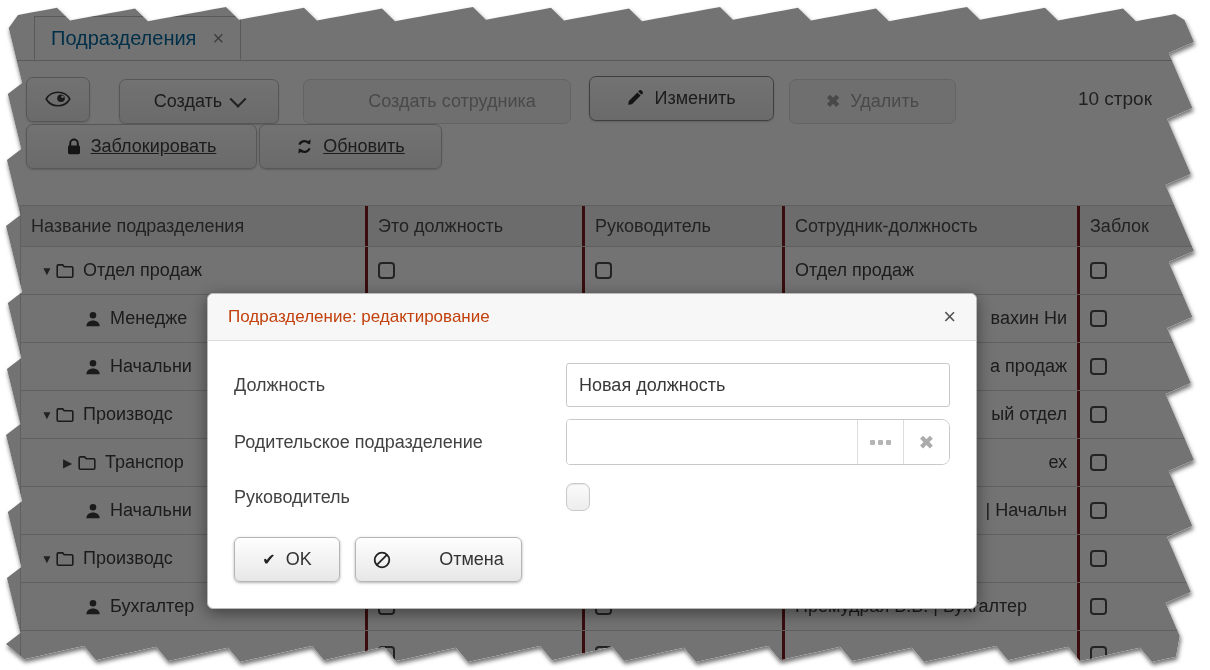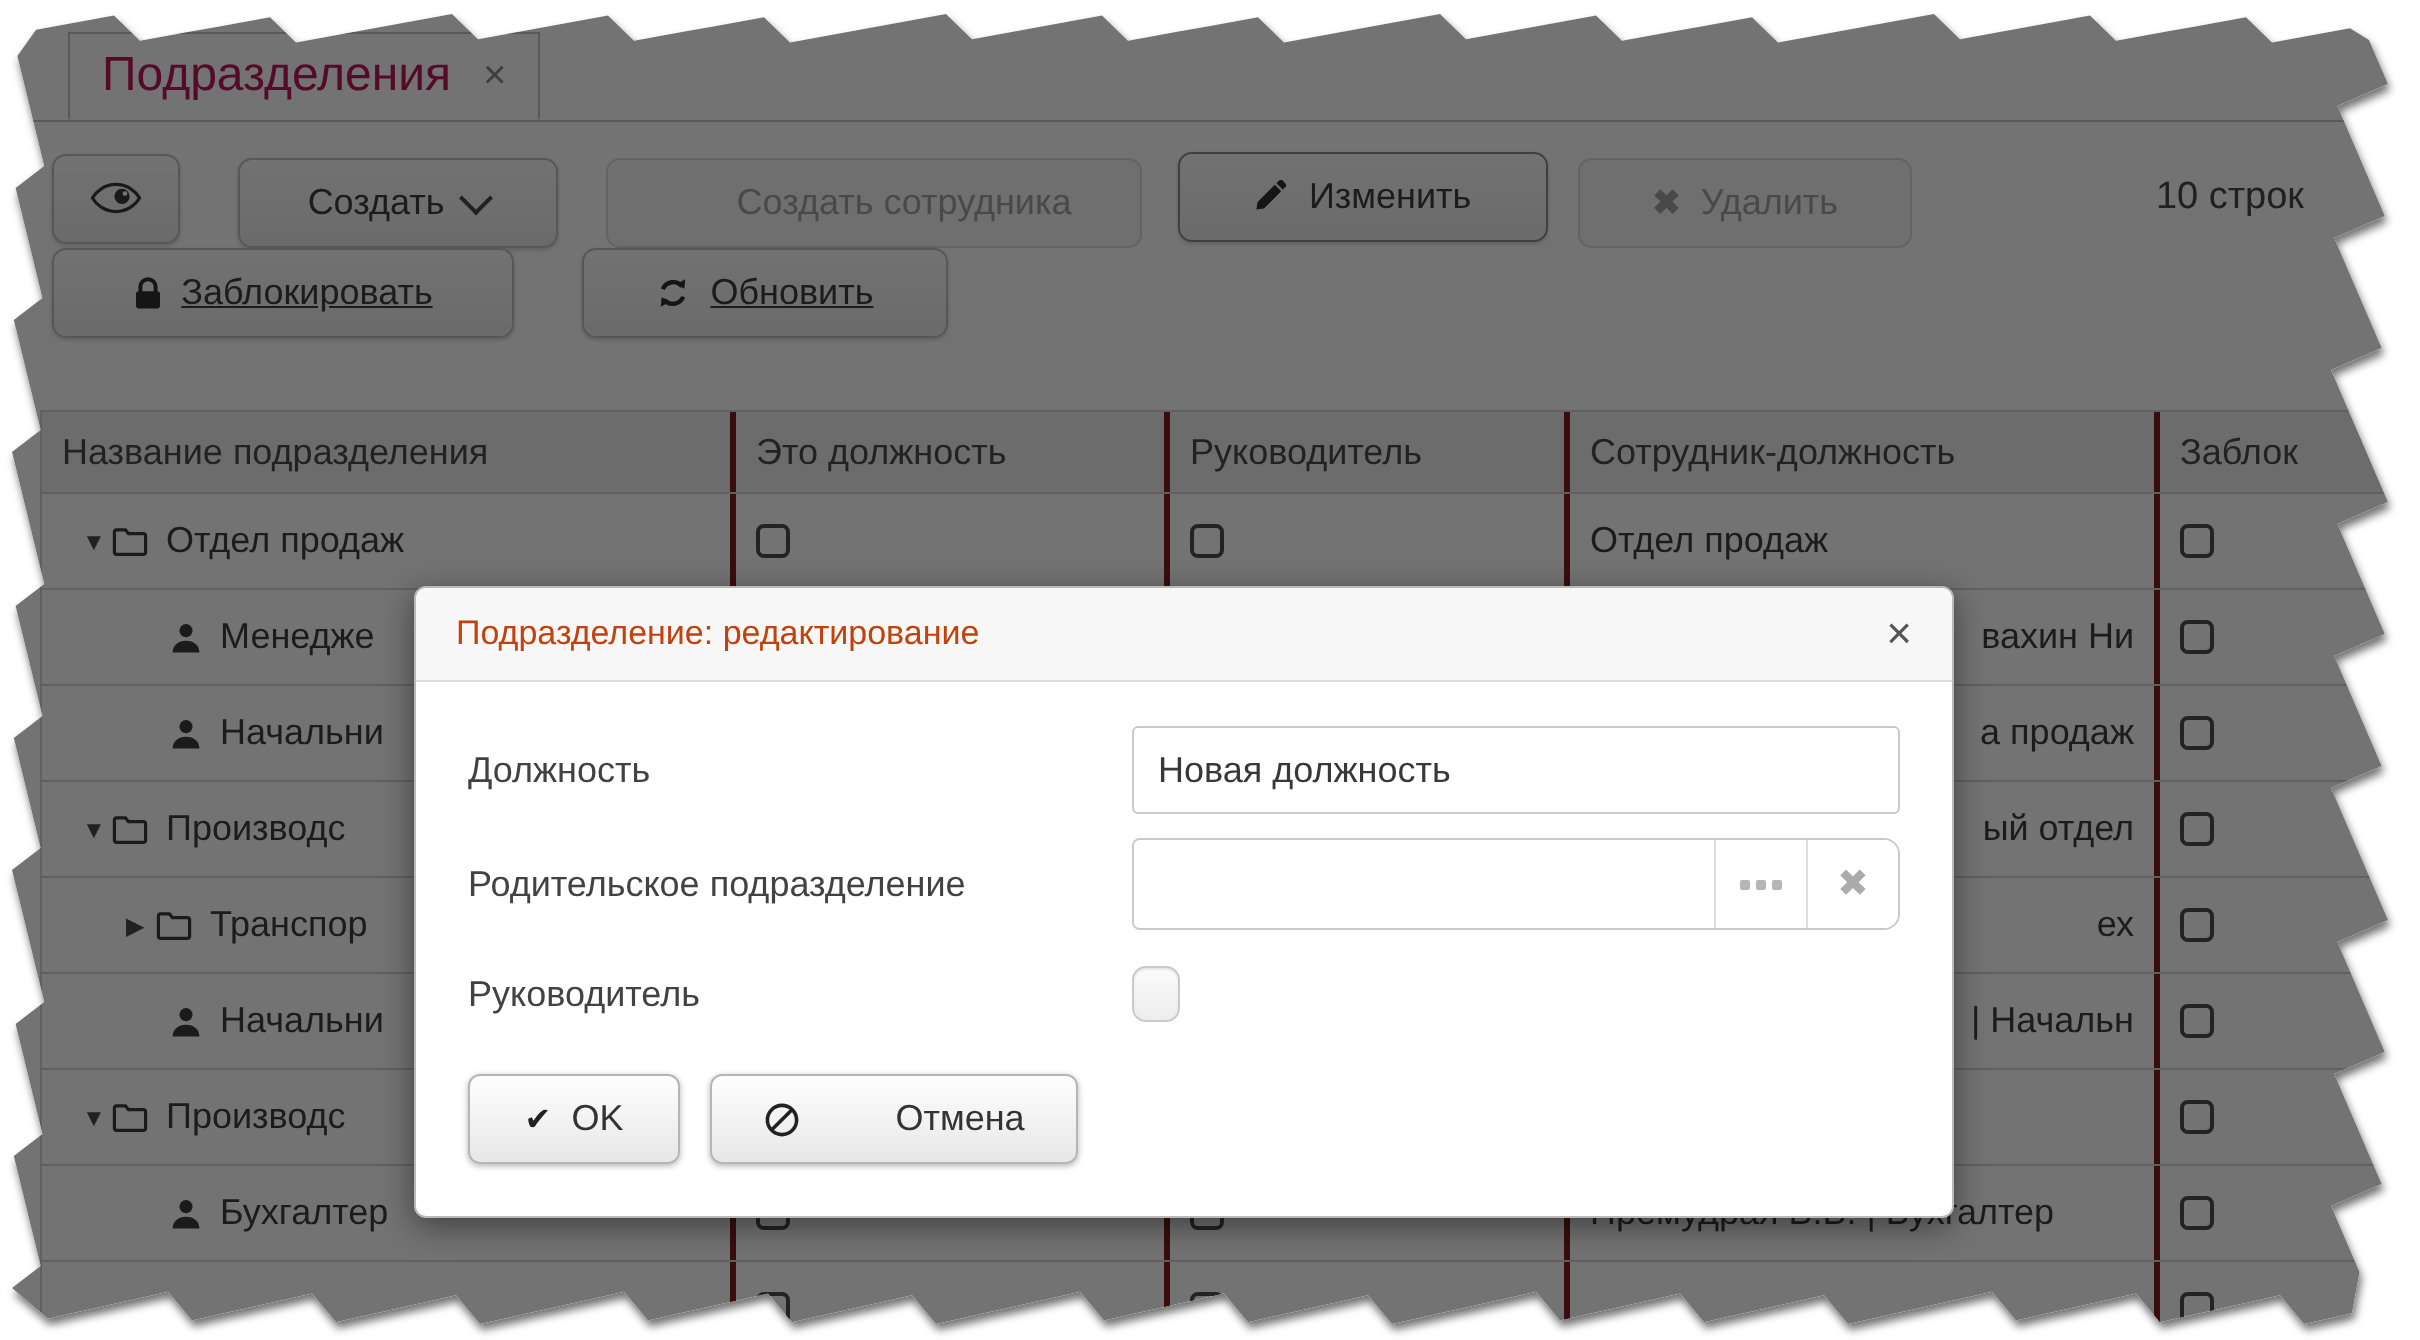--- a/index.html
+++ b/index.html
@@ -6,40 +6,40 @@
     font-family:"Liberation Sans","DejaVu Sans",sans-serif;}
   .shot-wrap{position:absolute;inset:0;filter:drop-shadow(1px 3px 2px rgba(0,0,0,.55));}
   .shot{position:absolute;inset:0;background:#fff;overflow:hidden;}
   .app{position:absolute;inset:0;background:#fff;color:#3f3f3f;font-size:18px;}
 
   
   .tabbar{position:absolute;top:16px;left:0;right:-80px;height:44px;border-bottom:1px solid #c6c6c6;}
   .tab{position:absolute;left:34px;top:0;height:44px;display:inline-flex;align-items:center;
     padding:0 16px;background:#fff;border:1px solid #c6c6c6;border-bottom:1px solid #fff;
     box-sizing:border-box;}
-  .tab-label{color:#be185d;font-size:24px;}
+  .tab-label{color:#0369a1;font-size:20px;}
   .tab-close{color:#8a8a8a;font-size:20px;margin-left:16px;cursor:pointer;}
 
   
   .btn{display:inline-flex;align-items:center;justify-content:center;gap:10px;height:45px;
     background:linear-gradient(#fdfdfd,#ececec);border:1px solid #c2c2c2;border-radius:7px;
     box-sizing:border-box;color:#3f3f3f;font-size:18px;box-shadow:0 1px 2px rgba(0,0,0,.18);cursor:pointer;}
   .btn.disabled{background:#f7f7f7;border-color:#dcdcdc;color:#a2a2a2;box-shadow:none;cursor:default;}
   .btn.focused{border-color:#8d8d8d;}
   .btn svg{flex:0 0 auto;}
   .toolbar1{position:absolute;top:76px;left:26px;right:0;height:45px;}
   .toolbar2{position:absolute;top:124px;left:26px;height:45px;display:flex;text-decoration:underline;}
   .toolbar1 .btn,.toolbar2 .btn{position:relative;}
   .b-view{width:64px;}
   .b-create{width:160px;margin-left:24px;}
   .b-create-emp{width:268px;margin-left:19px;padding-left:36px;}
   .b-edit{width:185px;margin-left:13px;}
   .b-delete{width:167px;margin-left:10px;}
   .b-block{width:231px;}
-  .b-refresh{width:183px;margin-left:34px;}
+  .b-refresh{width:183px;margin-left:2px;}
   .rows-count{position:absolute;right:58px;top:0;height:45px;display:flex;align-items:center;
     color:#4a4a4a;font-size:19px;}
   .chev{width:10px;height:10px;border-right:2px solid #4a4a4a;border-bottom:2px solid #4a4a4a;
     transform:rotate(45deg) translate(-2px,-2px);display:inline-block;}
   .x-glyph{font-size:17px;font-weight:bold;}
 
   
   .grid{position:absolute;top:205px;left:20px;width:1210px;}
   .grow{display:flex;border-bottom:1px solid #d6d6d6;height:48px;box-sizing:border-box;}
   .ghead{height:42px;background:#efefef;border-top:1px solid #d6d6d6;}
@@ -81,21 +81,21 @@
   .dots i{width:5px;height:5px;background:#b5b5b5;border-radius:1px;}
   .iclear{color:#ababab;font-size:19px;font-weight:bold;}
   .soft-cb{width:22px;height:26px;border:1px solid #c9c9c9;border-radius:7px;
     background:linear-gradient(#fbfbfb,#ededed);box-shadow:inset 0 1px 1px rgba(0,0,0,.08);cursor:pointer;}
   .btnrow{display:flex;gap:15px;margin-top:26px;}
   .mbtn{display:inline-flex;align-items:center;justify-content:center;gap:10px;height:45px;
     background:linear-gradient(#fefefe,#e7e7e7);border:1px solid #b5b5b5;border-radius:6px;
     font-size:18px;color:#333;box-shadow:0 1px 3px rgba(0,0,0,.3);cursor:pointer;box-sizing:border-box;}
   .mbtn .ck{font-family:"DejaVu Sans",sans-serif;font-size:16px;color:#222;}
   .m-ok{width:106px;}
-  .m-cancel{width:184px;gap:48px;}
+  .m-cancel{width:167px;gap:48px;}
 </style>
 </head>
 <body>
 
 <div class="shot-wrap">
 <div class="shot" id="shot" style="clip-path: polygon(18px 14.8947px, 31px 12.5263px, 44px 10.1579px, 57px 7.78947px, 70px 20.4211px, 83px 18.0526px, 96px 15.6842px, 109px 13.3158px, 122px 10.9474px, 135px 8.57895px, 148px 21.2105px, 161px 18.8421px, 174px 16.4737px, 187px 14.1053px, 200px 11.7368px, 213px 9.36842px, 226px 7px, 239px 19.6316px, 252px 17.2632px, 265px 14.8947px, 278px 12.5263px, 291px 10.1579px, 304px 7.78947px, 317px 20.4211px, 330px 18.0526px, 343px 15.6842px, 356px 13.3158px, 369px 10.9474px, 382px 8.57895px, 395px 21.2105px, 408px 18.8421px, 421px 16.4737px, 434px 14.1053px, 447px 11.7368px, 460px 9.36842px, 473px 7px, 486px 19.6316px, 499px 17.2632px, 512px 14.8947px, 525px 12.5263px, 538px 10.1579px, 551px 7.78947px, 564px 20.4211px, 577px 18.0526px, 590px 15.6842px, 603px 13.3158px, 616px 10.9474px, 629px 8.57895px, 642px 21.2105px, 655px 18.8421px, 668px 16.4737px, 681px 14.1053px, 694px 11.7368px, 707px 9.36842px, 720px 7px, 733px 19.6316px, 746px 17.2632px, 759px 14.8947px, 772px 12.5263px, 785px 10.1579px, 798px 7.78947px, 811px 20.4211px, 824px 18.0526px, 837px 15.6842px, 850px 13.3158px, 863px 10.9474px, 876px 8.57895px, 889px 21.2105px, 902px 18.8421px, 915px 16.4737px, 928px 14.1053px, 941px 11.7368px, 954px 9.36842px, 967px 7px, 980px 19.6316px, 993px 17.2632px, 1006px 14.8947px, 1019px 12.5263px, 1032px 10.1579px, 1045px 7.78947px, 1058px 20.4211px, 1071px 18.0526px, 1084px 15.6842px, 1097px 13.3158px, 1110px 10.9474px, 1123px 8.57895px, 1136px 21.2105px, 1149px 18.8421px, 1162px 16.4737px, 1175px 14.1053px, 1184.53px 20px, 1189.26px 31px, 1194px 42px, 1168.74px 53px, 1173.47px 64px, 1178.21px 75px, 1182.95px 86px, 1187.68px 97px, 1192.42px 108px, 1167.16px 119px, 1171.89px 130px, 1176.63px 141px, 1181.37px 152px, 1186.11px 163px, 1190.84px 174px, 1165.58px 185px, 1170.32px 196px, 1175.05px 207px, 1179.79px 218px, 1184.53px 229px, 1189.26px 240px, 1194px 251px, 1168.74px 262px, 1173.47px 273px, 1178.21px 284px, 1182.95px 295px, 1187.68px 306px, 1192.42px 317px, 1167.16px 328px, 1171.89px 339px, 1176.63px 350px, 1181.37px 361px, 1186.11px 372px, 1190.84px 383px, 1165.58px 394px, 1170.32px 405px, 1175.05px 416px, 1179.79px 427px, 1184.53px 438px, 1189.26px 449px, 1194px 460px, 1168.74px 471px, 1173.47px 482px, 1178.21px 493px, 1182.95px 504px, 1187.68px 515px, 1192.42px 526px, 1167.16px 537px, 1171.89px 548px, 1176.63px 559px, 1181.37px 570px, 1186.11px 581px, 1190.84px 592px, 1165.58px 603px, 1170.32px 614px, 1175.05px 625px, 1179.79px 636px, 1176px 656.632px, 1164px 659.316px, 1152px 662px, 1140px 647.684px, 1128px 650.368px, 1116px 653.053px, 1104px 655.737px, 1092px 658.421px, 1080px 661.105px, 1068px 646.789px, 1056px 649.474px, 1044px 652.158px, 1032px 654.842px, 1020px 657.526px, 1008px 660.211px, 996px 645.895px, 984px 648.579px, 972px 651.263px, 960px 653.947px, 948px 656.632px, 936px 659.316px, 924px 662px, 912px 647.684px, 900px 650.368px, 888px 653.053px, 876px 655.737px, 864px 658.421px, 852px 661.105px, 840px 646.789px, 828px 649.474px, 816px 652.158px, 804px 654.842px, 792px 657.526px, 780px 660.211px, 768px 645.895px, 756px 648.579px, 744px 651.263px, 732px 653.947px, 720px 656.632px, 708px 659.316px, 696px 662px, 684px 647.684px, 672px 650.368px, 660px 653.053px, 648px 655.737px, 636px 658.421px, 624px 661.105px, 612px 646.789px, 600px 649.474px, 588px 652.158px, 576px 654.842px, 564px 657.526px, 552px 660.211px, 540px 645.895px, 528px 648.579px, 516px 651.263px, 504px 653.947px, 492px 656.632px, 480px 659.316px, 468px 662px, 456px 647.684px, 444px 650.368px, 432px 653.053px, 420px 655.737px, 408px 658.421px, 396px 661.105px, 384px 646.789px, 372px 649.474px, 360px 652.158px, 348px 654.842px, 336px 657.526px, 324px 660.211px, 312px 645.895px, 300px 648.579px, 288px 651.263px, 276px 653.947px, 264px 656.632px, 252px 659.316px, 240px 662px, 228px 647.684px, 216px 650.368px, 204px 653.053px, 192px 655.737px, 180px 658.421px, 168px 661.105px, 156px 646.789px, 144px 649.474px, 132px 652.158px, 120px 654.842px, 108px 657.526px, 96px 660.211px, 84px 645.895px, 72px 648.579px, 60px 651.263px, 48px 653.947px, 36px 656.632px, 24px 659.316px, 6px 644px, 20.3158px 633px, 17.6316px 622px, 14.9474px 611px, 12.2632px 600px, 9.57895px 589px, 6.89474px 578px, 21.2105px 567px, 18.5263px 556px, 15.8421px 545px, 13.1579px 534px, 10.4737px 523px, 7.78947px 512px, 22.1053px 501px, 19.4211px 490px, 16.7368px 479px, 14.0526px 468px, 11.3684px 457px, 8.68421px 446px, 6px 435px, 20.3158px 424px, 17.6316px 413px, 14.9474px 402px, 12.2632px 391px, 9.57895px 380px, 6.89474px 369px, 21.2105px 358px, 18.5263px 347px, 15.8421px 336px, 13.1579px 325px, 10.4737px 314px, 7.78947px 303px, 22.1053px 292px, 19.4211px 281px, 16.7368px 270px, 14.0526px 259px, 11.3684px 248px, 8.68421px 237px, 6px 226px, 20.3158px 215px, 17.6316px 204px, 14.9474px 193px, 12.2632px 182px, 9.57895px 171px, 6.89474px 160px, 21.2105px 149px, 18.5263px 138px, 15.8421px 127px, 13.1579px 116px, 10.4737px 105px, 7.78947px 94px, 22.1053px 83px, 19.4211px 72px, 16.7368px 61px, 14.0526px 50px, 11.3684px 39px, 8.68421px 28px);">
   <div class="app">
 
     <div class="tabbar">
       <div class="tab">

